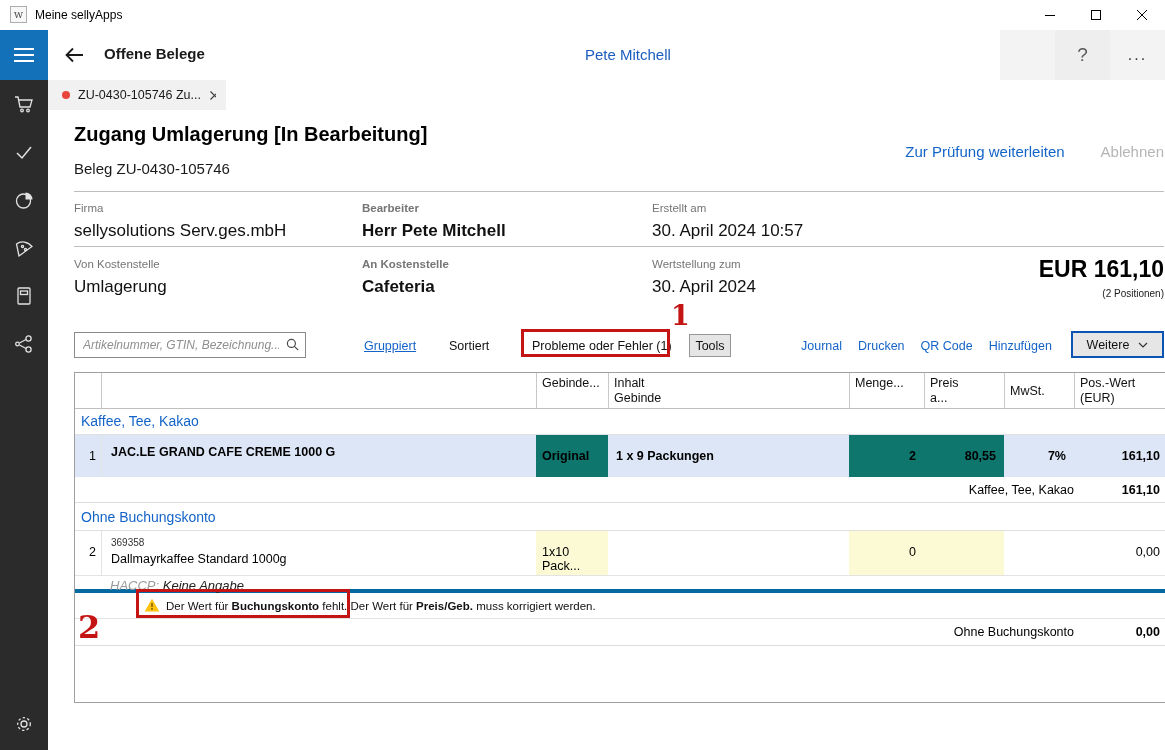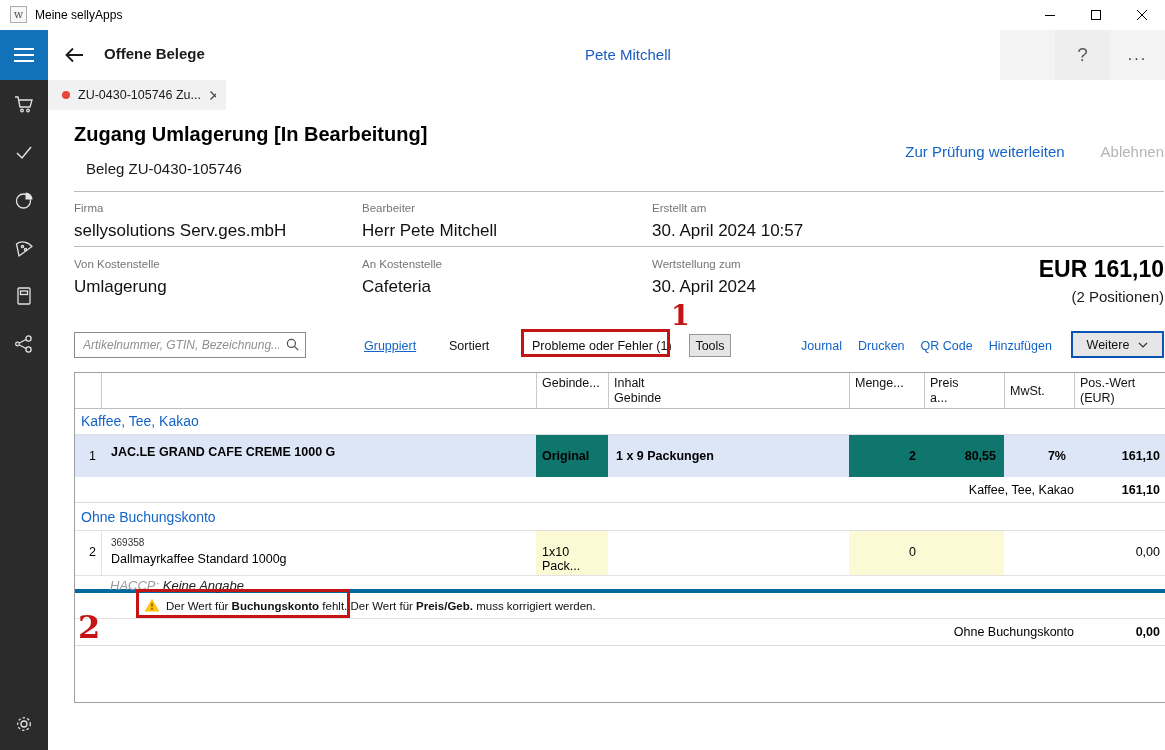--- a/index.html
+++ b/index.html
@@ -39,31 +39,31 @@
          display:flex; align-items:center; padding:0 10px 0 14px; gap:8px; }
   .tab-dot { width:8px; height:8px; border-radius:50%; background:#e8453c; flex:none; }
   .tab-label { font-size:12.5px; color:#1a1a1a; flex:1; white-space:nowrap; }
 
   
   .content { position:absolute; left:60px; top:110px; width:1117px; height:640px; background:#fff; }
   .doc-title { position:absolute; left:14px; top:13px; font-size:20px; font-weight:700; color:#000; }
   .doc-actions { position:absolute; right:13px; top:33px; display:flex; gap:36px; font-size:15px; }
   .action-forward { color:#1464c8; cursor:pointer; }
   .action-reject { color:#b5b5b5; }
-  .doc-subtitle { position:absolute; left:14px; top:50px; font-size:15px; color:#1a1a1a;margin-left:12px; }
+  .doc-subtitle { position:absolute; left:14px; top:50px; font-size:15px; color:#1a1a1a; }
   .divider { position:absolute; left:14px; right:13px; border-top:1px solid #bdbdbd; }
   .d1 { top:81px; } .d2 { top:136px; }
   .field { position:absolute; }
   .f-r1 { top:92px; } .f-r2 { top:148px; }
-  .f-c1 { left:14px; } .f-c2 { left:302px; } .f-c3 { left:592px; }
+  .f-c1 { left:14px; } .f-c2 { left:302px;font-weight:bold; } .f-c3 { left:592px; }
   .field-label { font-size:11.5px; color:#757575; }
   .field-value { font-size:17px; color:#111; margin-top:7px; }
   .total-block { position:absolute; right:13px; top:146px; text-align:right; }
   .total-amount { font-size:23px; font-weight:700; color:#000; }
-  .total-positions { font-size:15px; color:#1a1a1a; margin-top:5px; }
+  .total-positions { font-size:10px; color:#1a1a1a; margin-top:5px; }
 
   
   .search-wrap { position:absolute; left:14px; top:222px; width:232px; height:26px; }
   .search-wrap input { width:100%; height:100%; border:1px solid #8a8a8a; padding:0 26px 0 8px;
                        font-size:12px; font-family:inherit; color:#222; outline:none; }
   .search-wrap input::placeholder { font-style:italic; color:#8f8f8f; }
   .search-icon { position:absolute; right:7px; top:6px; }
   .tb-link { position:absolute; top:229px; font-size:12.5px; cursor:pointer; white-space:nowrap; }
   .link-grouped { left:304px; color:#1464c8; text-decoration:underline; }
   .link-sorted { left:389px; color:#111; }

